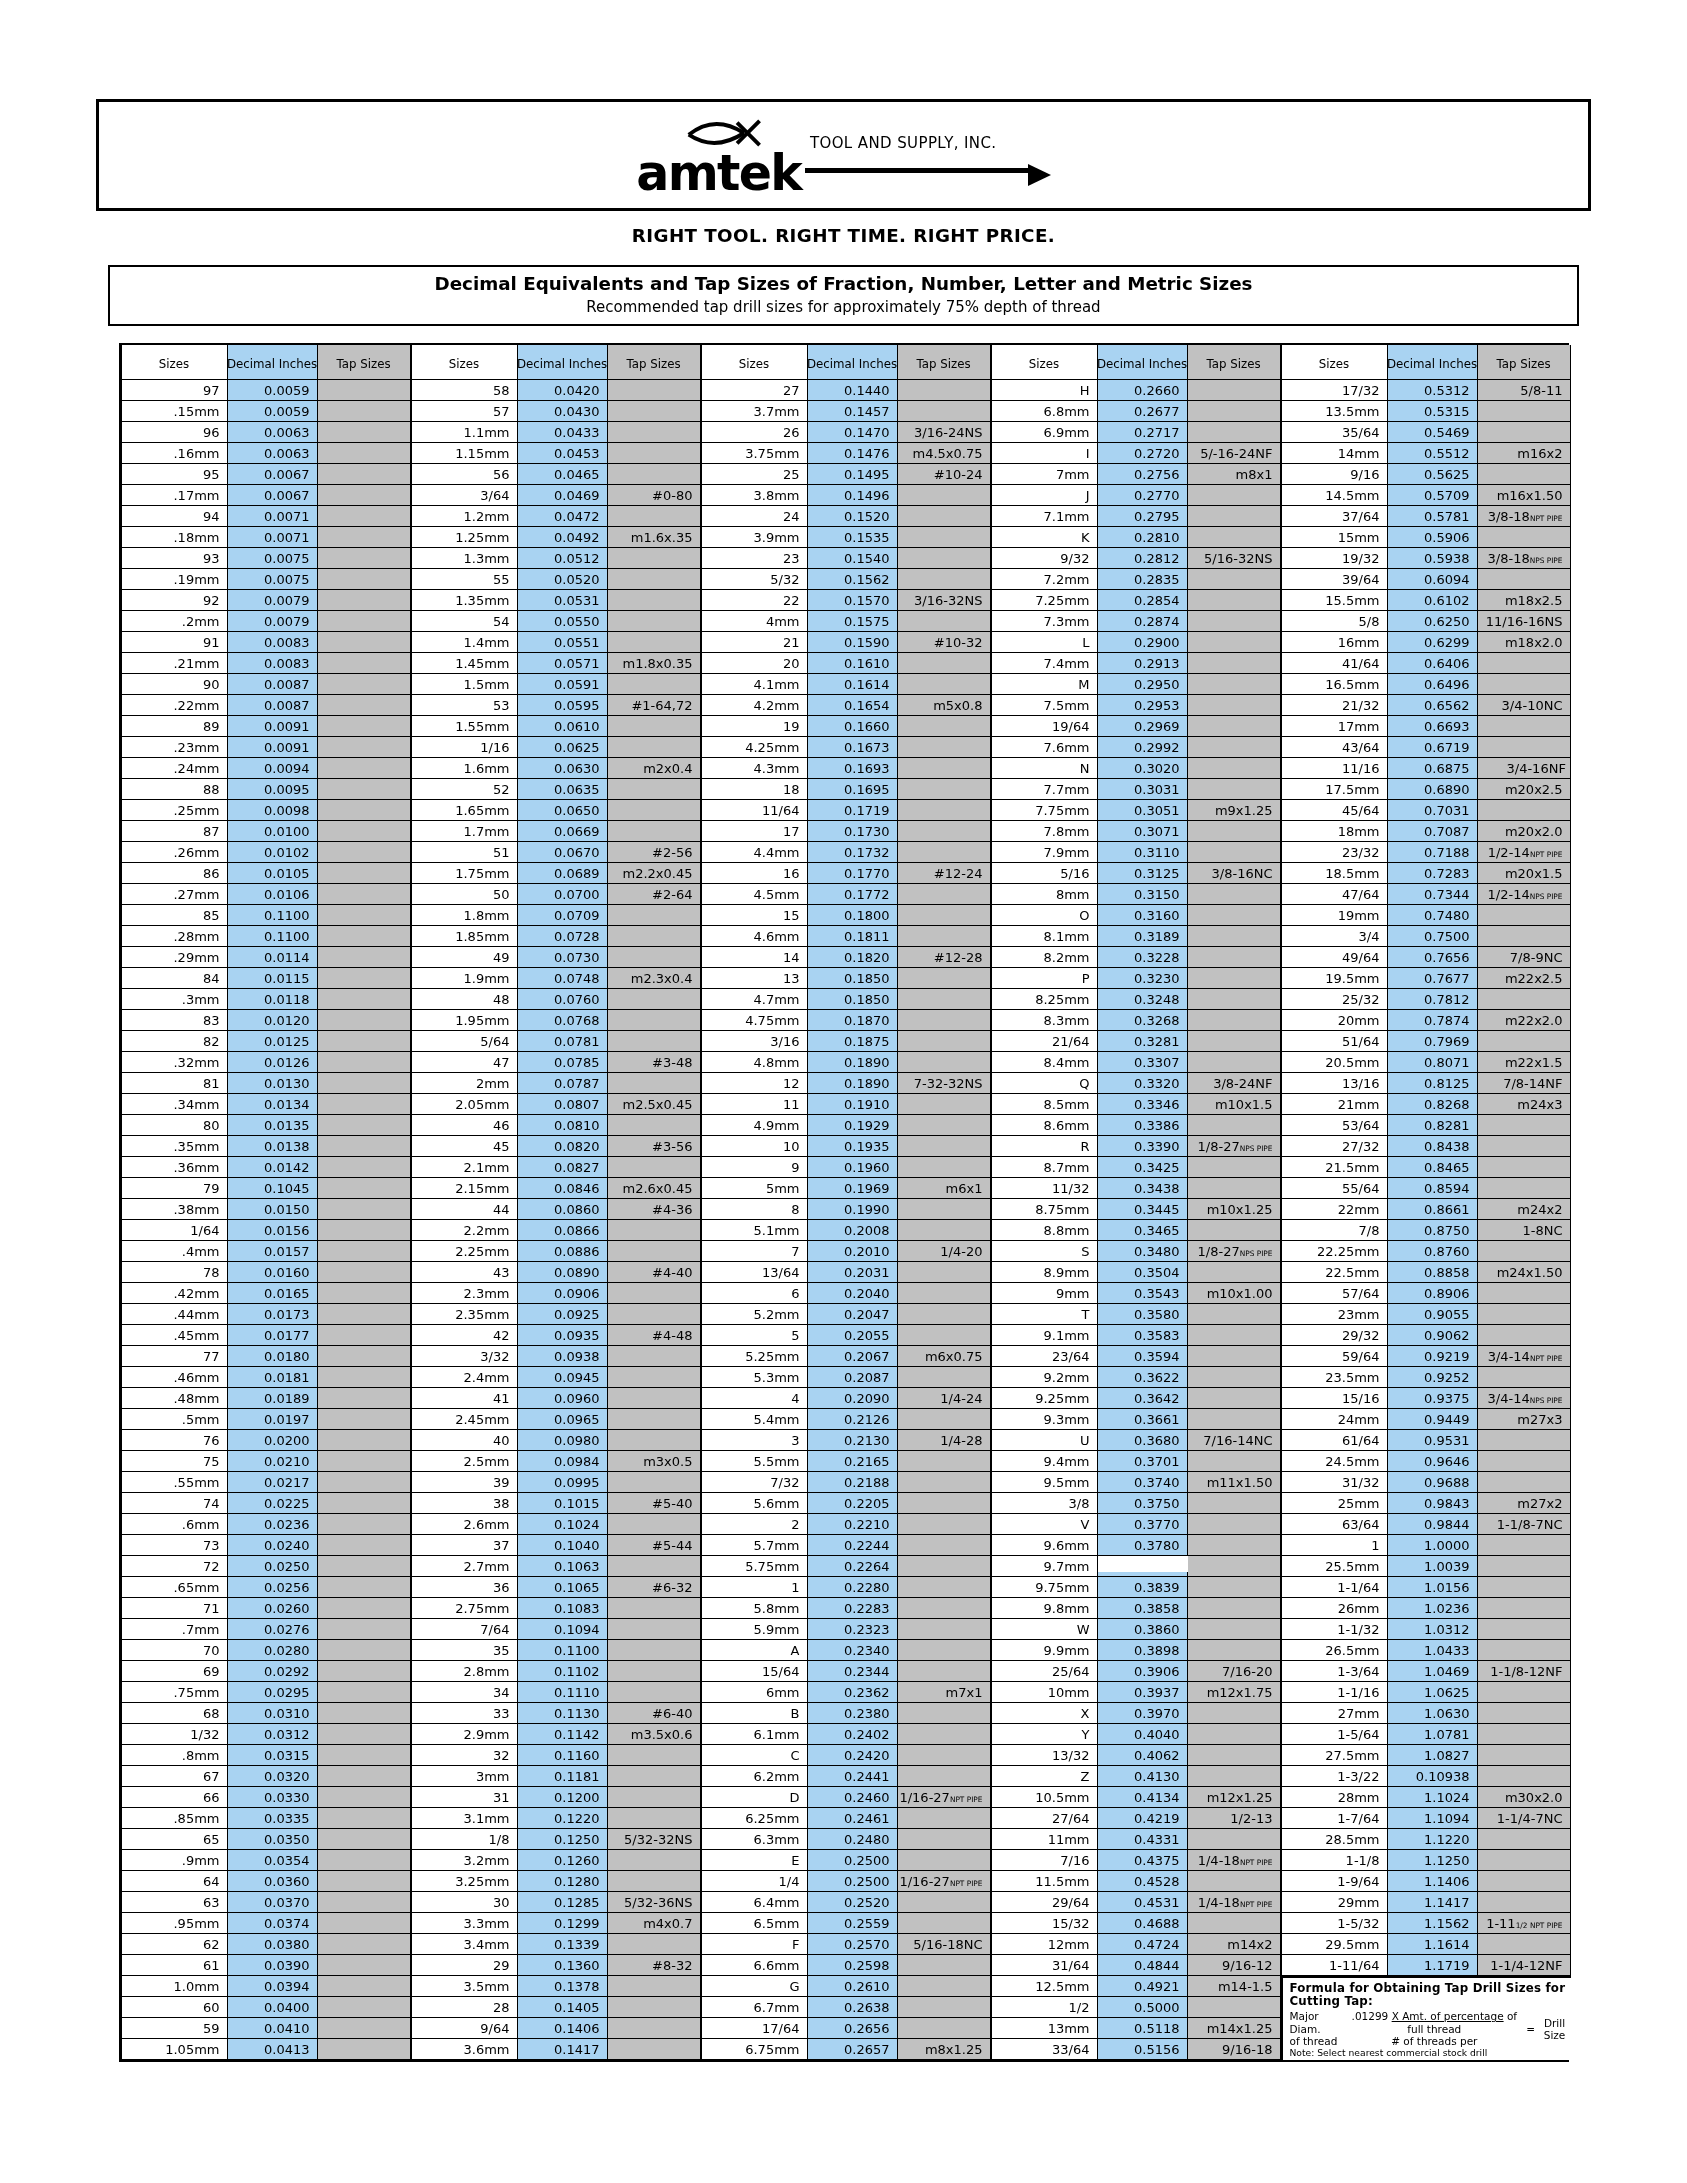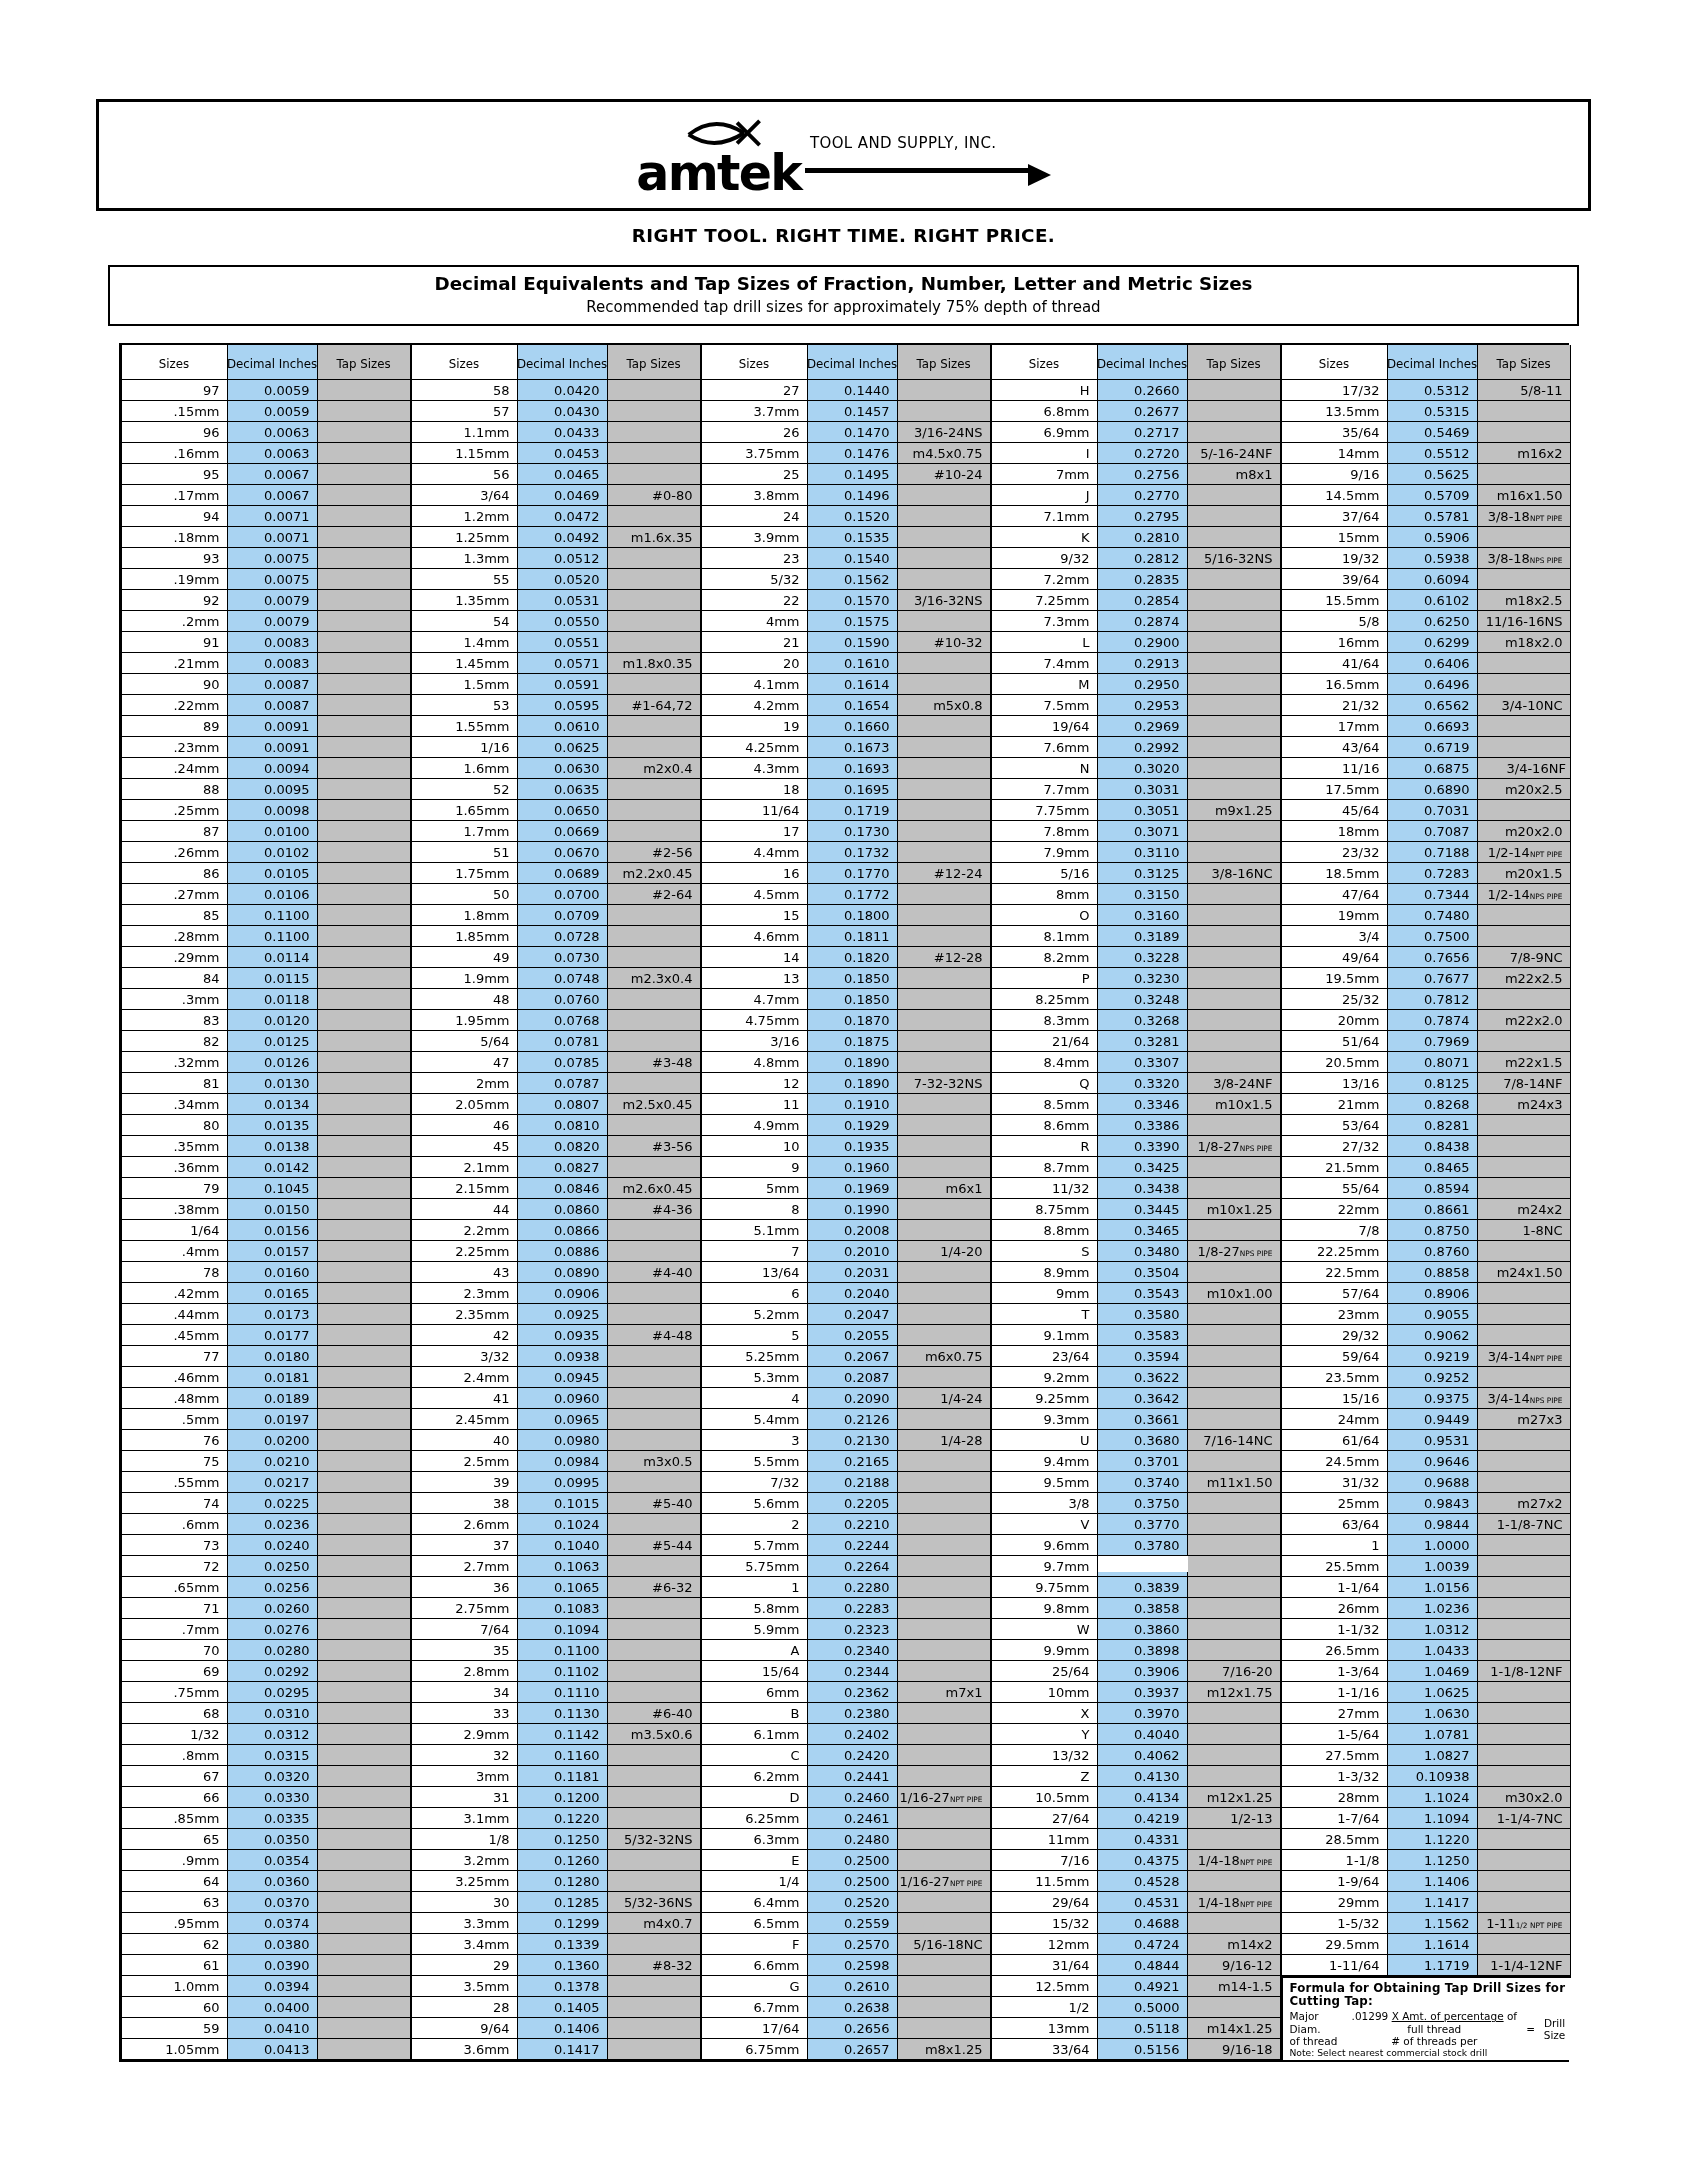--- a/index.html
+++ b/index.html
@@ -1297,21 +1297,21 @@
     <div class="cell c-tap" style="grid-area: 64 / 15;"></div>
     <div class="cell c-size gstart" style="grid-area: 65 / 13;">27mm</div>
     <div class="cell c-dec" style="grid-area: 65 / 14;">1.0630</div>
     <div class="cell c-tap" style="grid-area: 65 / 15;"></div>
     <div class="cell c-size gstart" style="grid-area: 66 / 13;">1-5/64</div>
     <div class="cell c-dec" style="grid-area: 66 / 14;">1.0781</div>
     <div class="cell c-tap" style="grid-area: 66 / 15;"></div>
     <div class="cell c-size gstart" style="grid-area: 67 / 13;">27.5mm</div>
     <div class="cell c-dec" style="grid-area: 67 / 14;">1.0827</div>
     <div class="cell c-tap" style="grid-area: 67 / 15;"></div>
-    <div class="cell c-size gstart" style="grid-area: 68 / 13;">1-3/32</div>
+    <div class="cell c-size gstart" style="grid-area: 68 / 13;">1-3/22</div>
     <div class="cell c-dec" style="grid-area: 68 / 14;">0.10938</div>
     <div class="cell c-tap" style="grid-area: 68 / 15;"></div>
     <div class="cell c-size gstart" style="grid-area: 69 / 13;">28mm</div>
     <div class="cell c-dec" style="grid-area: 69 / 14;">1.1024</div>
     <div class="cell c-tap" style="grid-area: 69 / 15;">m30x2.0</div>
     <div class="cell c-size gstart" style="grid-area: 70 / 13;">1-7/64</div>
     <div class="cell c-dec" style="grid-area: 70 / 14;">1.1094</div>
     <div class="cell c-tap" style="grid-area: 70 / 15;">1-1/4-7NC</div>
     <div class="cell c-size gstart" style="grid-area: 71 / 13;">28.5mm</div>
     <div class="cell c-dec" style="grid-area: 71 / 14;">1.1220</div>

